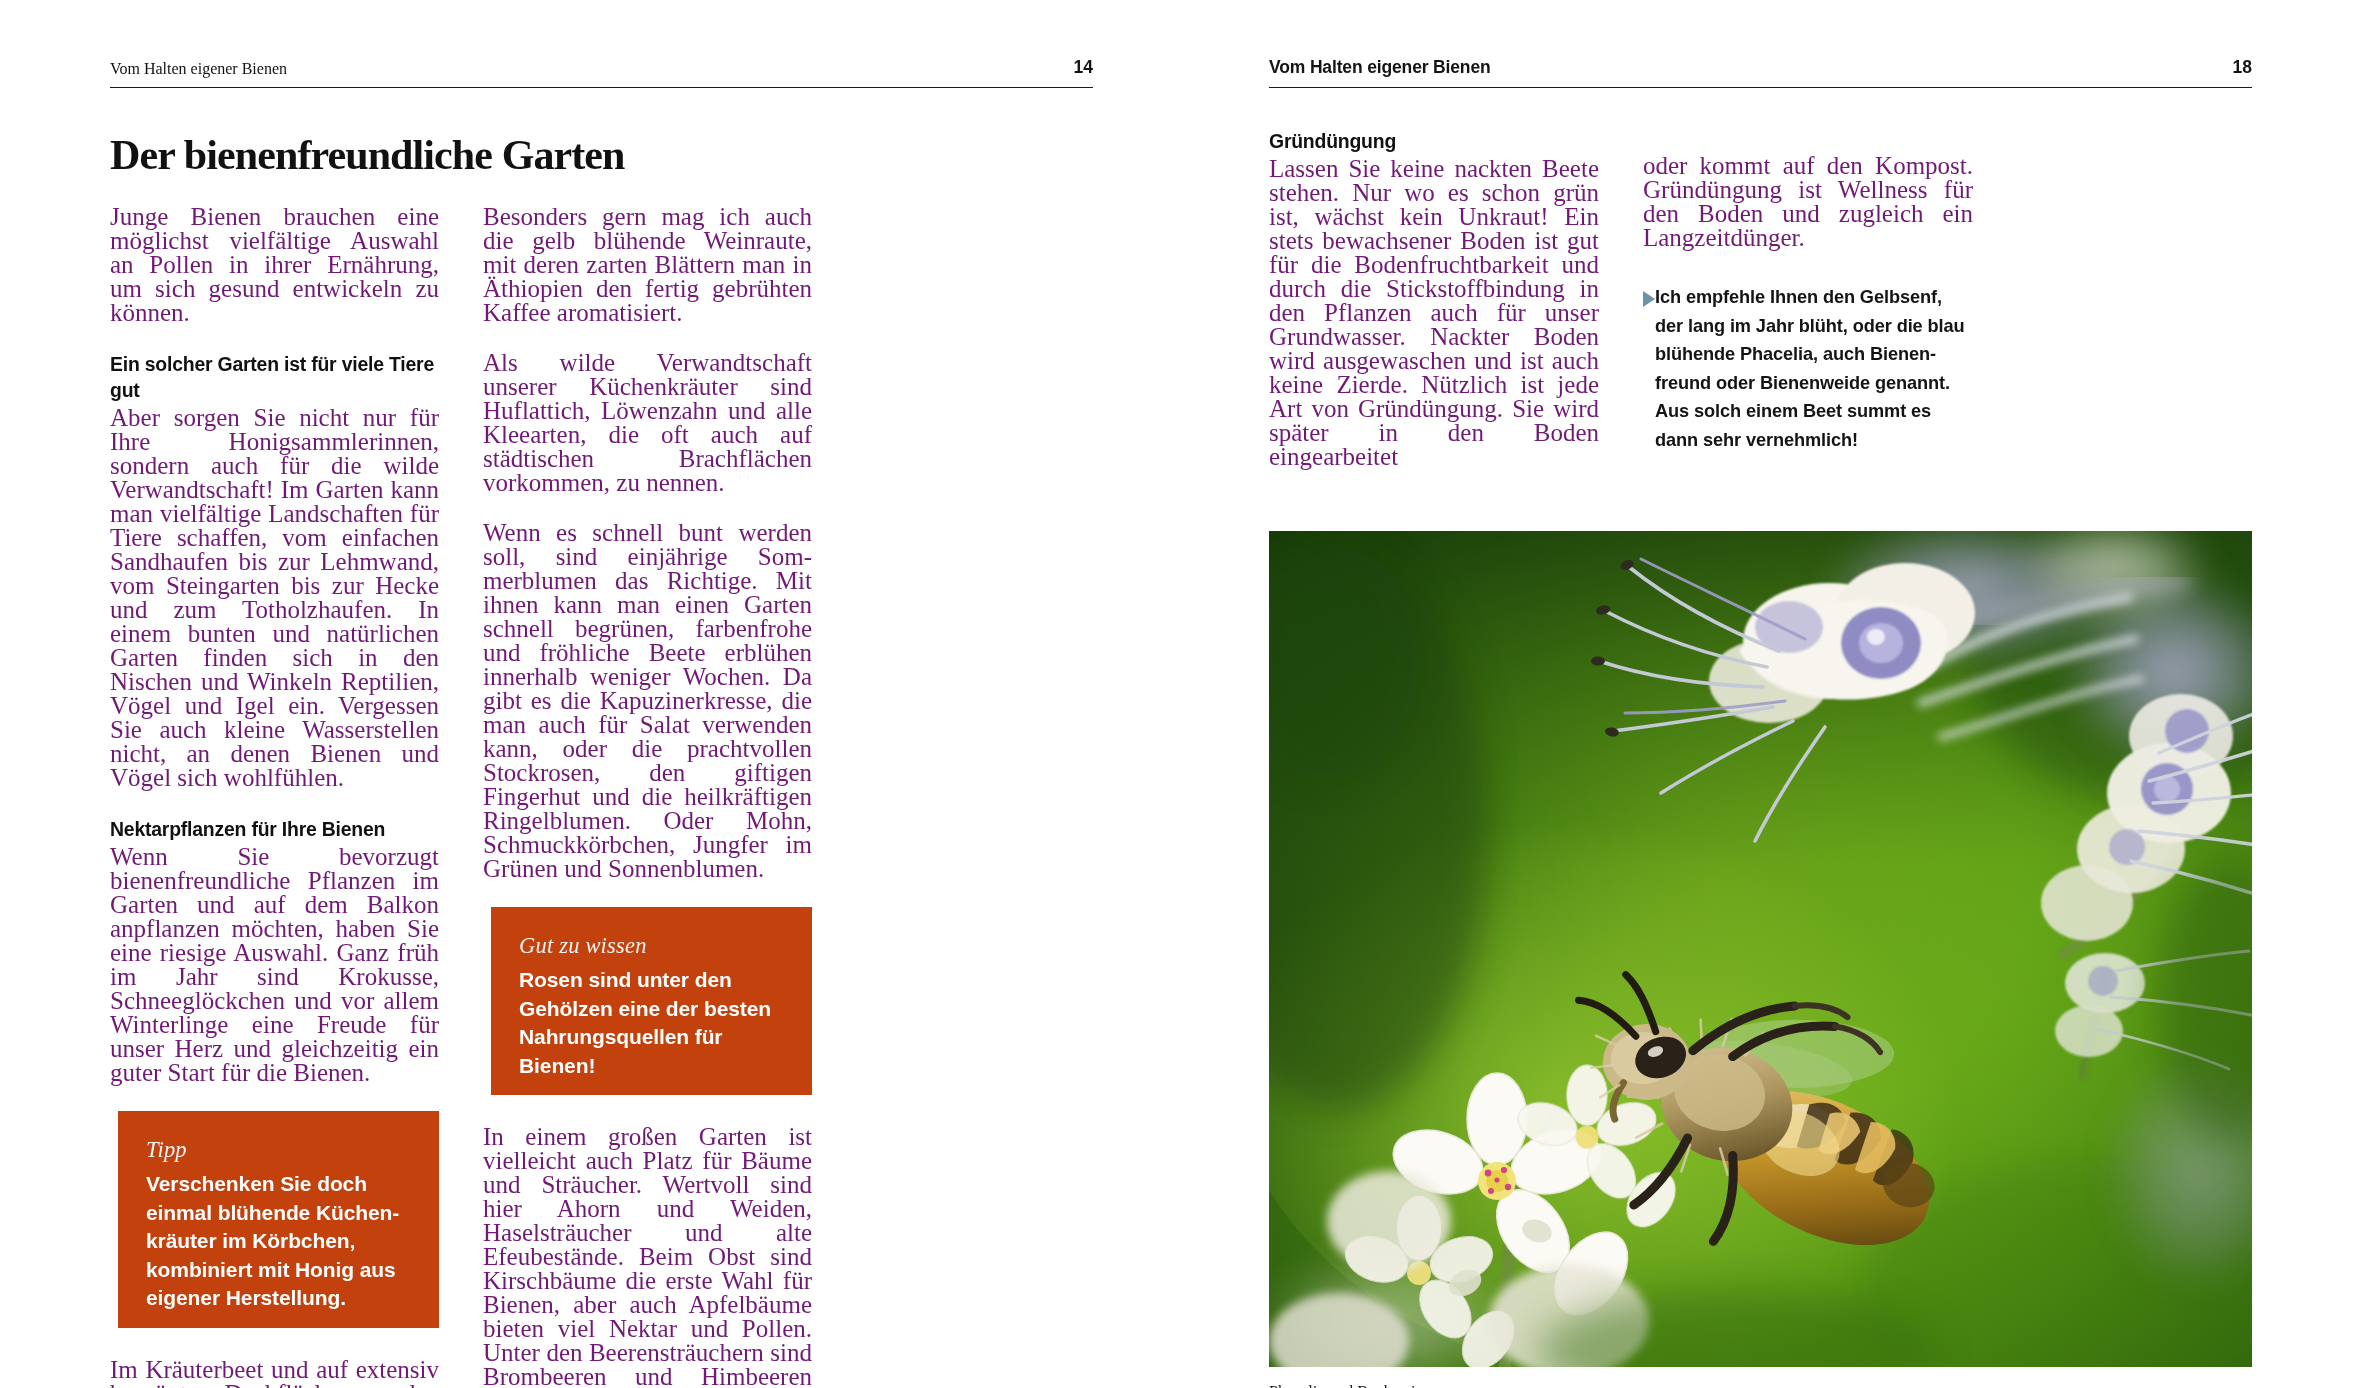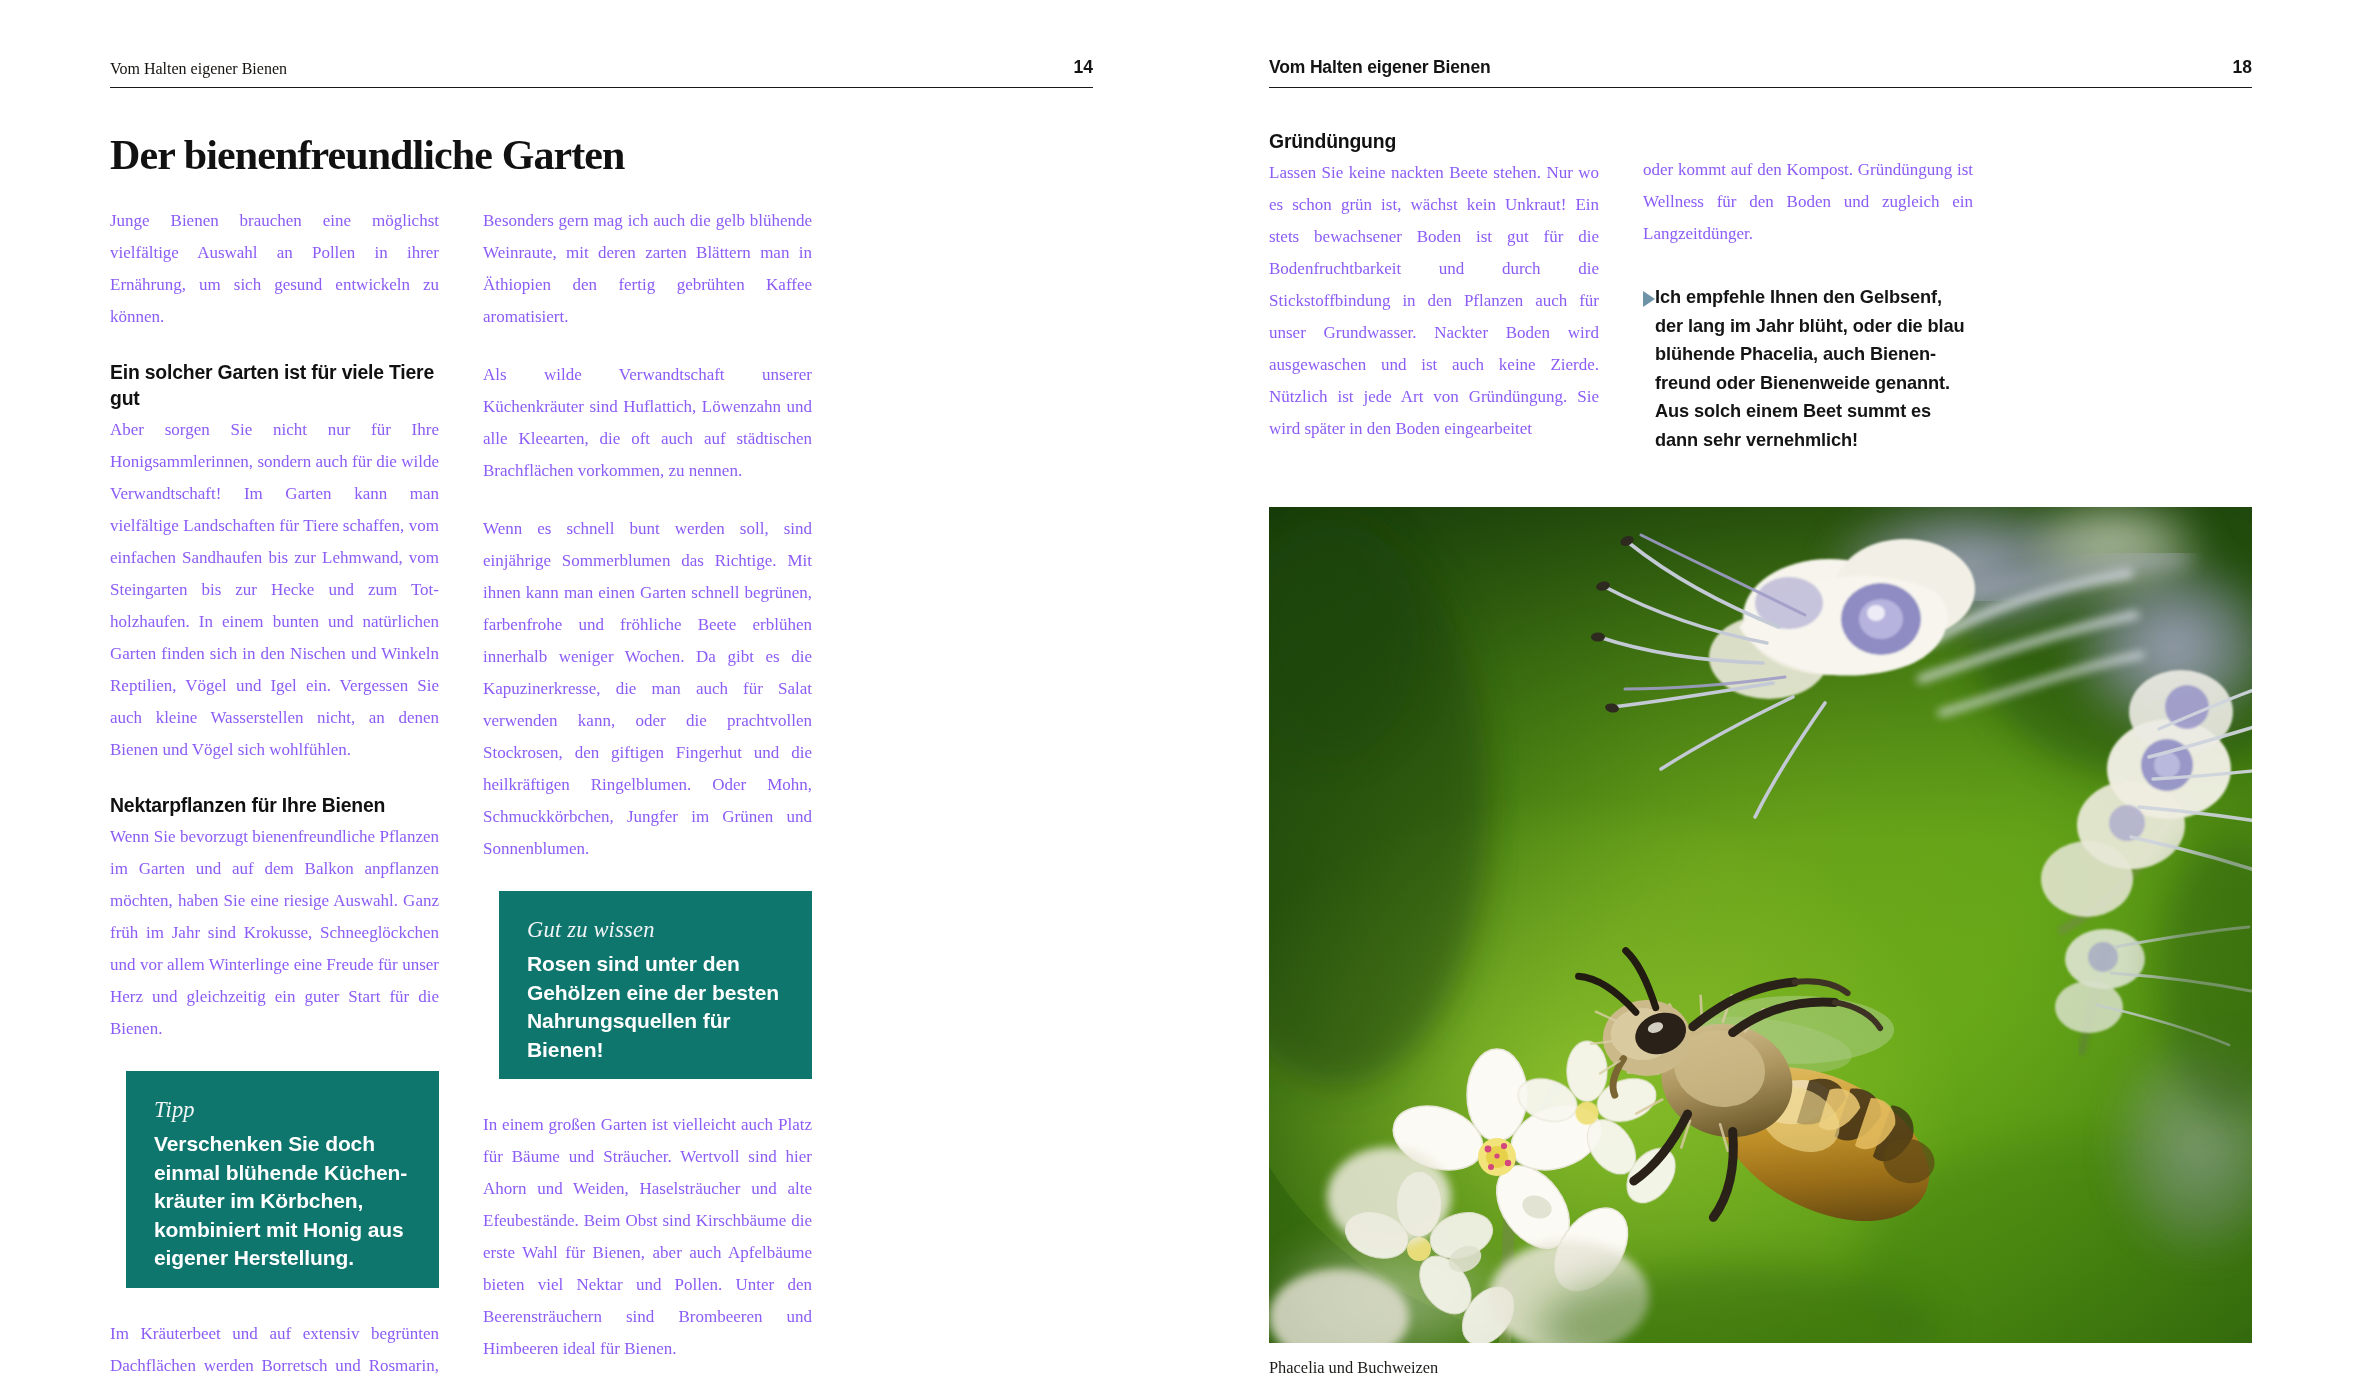--- a/index.html
+++ b/index.html
@@ -77,48 +77,48 @@
     gap: 44px;
     align-items: flex-start;
   }
   .col {
     width: 329px;
     flex: 0 0 329px;
   }
   .col-right-wide { width: 330px; flex: 0 0 330px; }
 
   p.body {
-    font-size: 17px;
-    line-height: 32px;
+    font-size: 25px;
+    line-height: 24px;
     text-align: justify;
     text-justify: inter-word;
     margin: 0 0 26px 0;
     hyphens: manual;
-    color: #8b5cf6;
+    color: #701a75;
   }
   p.body.tight { margin-bottom: 0; }
 
   h2.sub {
     font-family: "Liberation Sans", "DejaVu Sans", sans-serif;
     font-weight: bold;
     font-size: 19.4px;
     line-height: 26px;
     letter-spacing: -0.2px;
     color: #111111;
     margin: 0 0 3px 0;
   }
   .sub-block { margin-bottom: 26px; }
 
   
   .callout {
-    background: #0f766e;
+    background: #c2410c;
     color: #ffffff;
     padding: 27px 28px 15px 28px;
     box-sizing: border-box;
-    margin: 8px 0 30px 16px;
+    margin: 8px 0 30px 8px;
   }
   .callout-label {
     font-family: "Liberation Serif", "DejaVu Serif", serif;
     font-style: italic;
     font-size: 22.5px;
     line-height: 1.1;
     color: #f2f5f6;
     margin-bottom: 7px;
     letter-spacing: 0.2px;
   }

